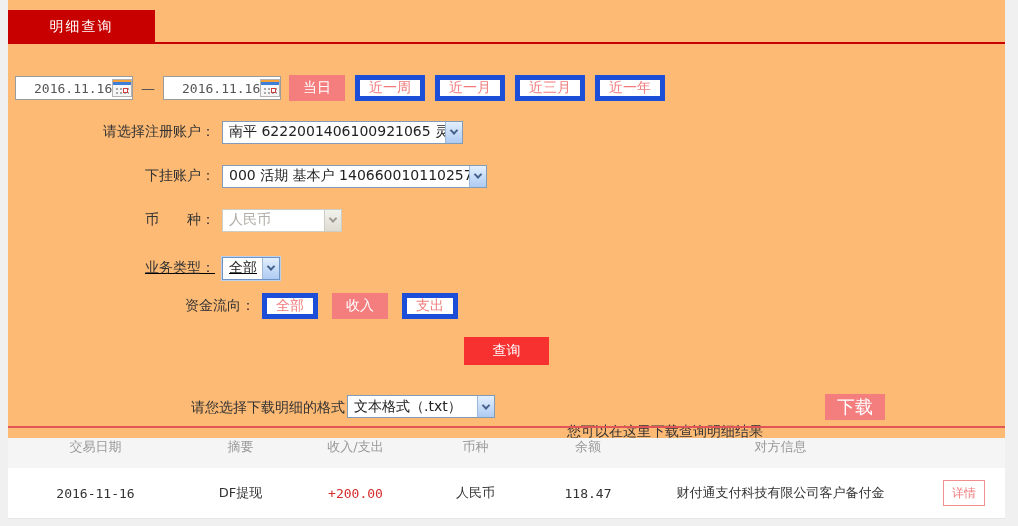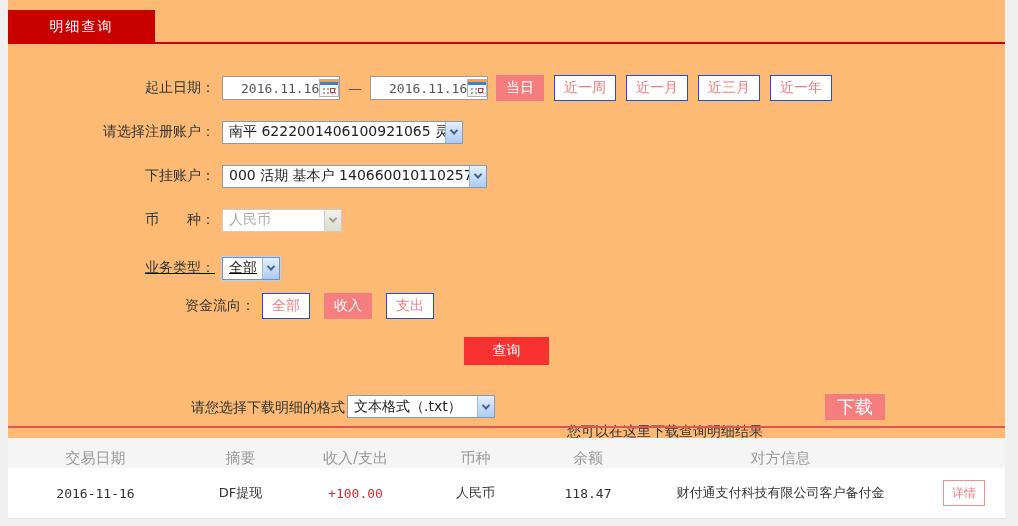--- a/index.html
+++ b/index.html
@@ -32,21 +32,21 @@
   }
   .date-text { flex:1; text-align:center; font-size:13px; color:#555; }
   .cal { width:20px; height:18px; margin-right:2px; border:1px solid #b3b3b3; background:#f6f6f6; position:relative; flex:none; }
   .cal-top { position:absolute; top:0; left:0; right:0; height:5px; background:linear-gradient(#f2a33c 0 2px, #3f7ed6 2px 100%); }
   .cal-grid { position:absolute; top:7px; left:2px; right:2px; bottom:2px;
     background-image:radial-gradient(#a9a9a9 0.9px, transparent 1px); background-size:4px 4px; }
   .cal-dot { position:absolute; right:3px; bottom:3px; width:5px; height:5px; border:1px solid #cc3b3b; background:#fff; }
   .dash { margin:0 8px; color:#555; font-size:14px; }
 
   .qbtn, .fbtn {
-    height:26px; padding:0 9px; margin-left:10px; border:1px solid #1d4ed8;
+    height:26px; padding:0 9px; margin-left:10px; border:5px solid #1d4ed8;
     color:#ef7b7b; background:#fff; font-size:14px;
     display:inline-flex; align-items:center; justify-content:center; cursor:pointer;
   }
   .qbtn.active, .fbtn.active { background:#f47e7e; border-color:#f47e7e; color:#fff; }
   .fbtn { margin-left:14px; min-width:44px; }
   .fbtn:first-of-type { margin-left:7px; }
 
   
   .xpsel {
     height:23px; margin-left:7px; border:1px solid #7f9db9; background:#fff;
@@ -79,21 +79,21 @@
   .dl-btn {
     position:absolute; left:769px; top:0; width:60px; height:26px;
     background:#f47e7e; color:#fff; font-size:18px; border:none;
     display:flex; align-items:center; justify-content:center; cursor:pointer;margin-left:48px;
   }
 
   
   .sep { position:absolute; top:426px; left:0; width:100%; height:2px; background:#e05555; }
   .thead {
     position:absolute; top:438px; left:0; width:100%; height:30px; background:#f5f5f5;
-    display:flex; align-items:flex-end; color:#999; font-size:15px;
+    display:flex; align-items:flex-start; color:#999; font-size:13px;
   }
   .trow {
     position:absolute; top:468px; left:0; width:100%; height:51px; background:#fff;
     border-bottom:1px solid #e6e6e6; display:flex; align-items:center; font-size:13px; color:#333;
   }
   .c1{width:175px;text-align:center;} .c2{width:115px;text-align:center;}
   .c3{width:115px;text-align:center;} .c4{width:125px;text-align:center;}
   .c5{width:100px;text-align:center;} .c6{width:285px;text-align:center;}
   .c7{width:82px; display:flex; align-items:center; justify-content:center;}
   .amount { color:#d42b2b; }
@@ -106,21 +106,20 @@
 <body>
 
 <div class="panel">
 
   <div class="tab">
     <span>明细查询</span>
   </div>
   <div class="tab-line"></div>
 
   <div class="form-row" style="top:75px;">
-    <span class="flabel">起止日期：</span>
     <div class="date-box">
       <span class="date-text mono">2016.11.16</span>
       <span class="cal">
         <span class="cal-top"></span>
         <span class="cal-grid"></span>
         <span class="cal-dot"></span>
       </span>
     </div>
     <span class="dash">—</span>
     <div class="date-box" style="margin-left:0;">
@@ -207,21 +206,21 @@
     <span class="c3">收入/支出</span>
     <span class="c4">币种</span>
     <span class="c5">余额</span>
     <span class="c6">对方信息</span>
     <span class="c7"></span>
   </div>
 
   <div class="trow">
     <span class="c1 mono">2016-11-16</span>
     <span class="c2">DF提现</span>
-    <span class="c3 mono amount">+100.00</span>
+    <span class="c3 mono amount">+200.00</span>
     <span class="c4">人民币</span>
     <span class="c5 mono">118.47</span>
     <span class="c6">财付通支付科技有限公司客户备付金</span>
     <span class="c7">
       <button class="detail-btn">详情</button>
     </span>
   </div>
 
 </div>
 

